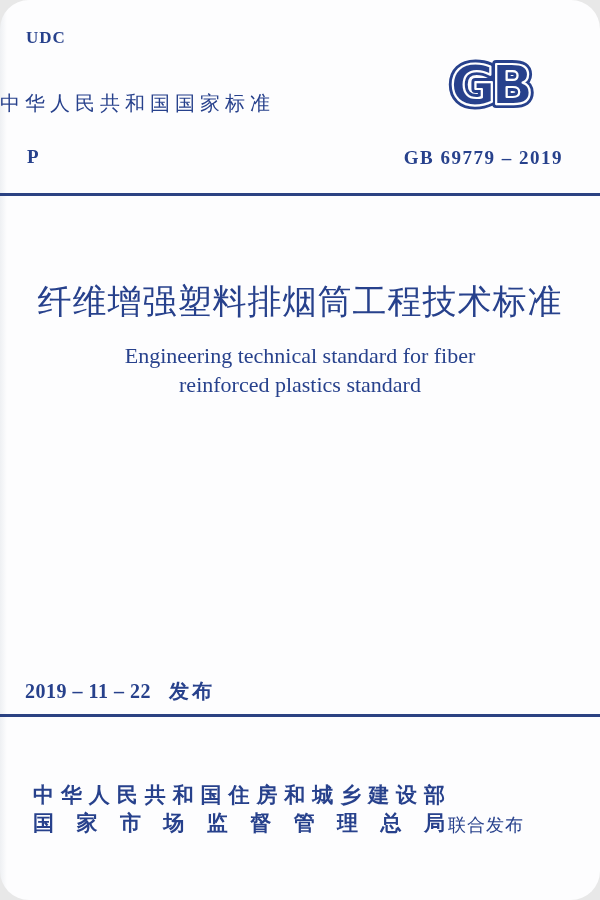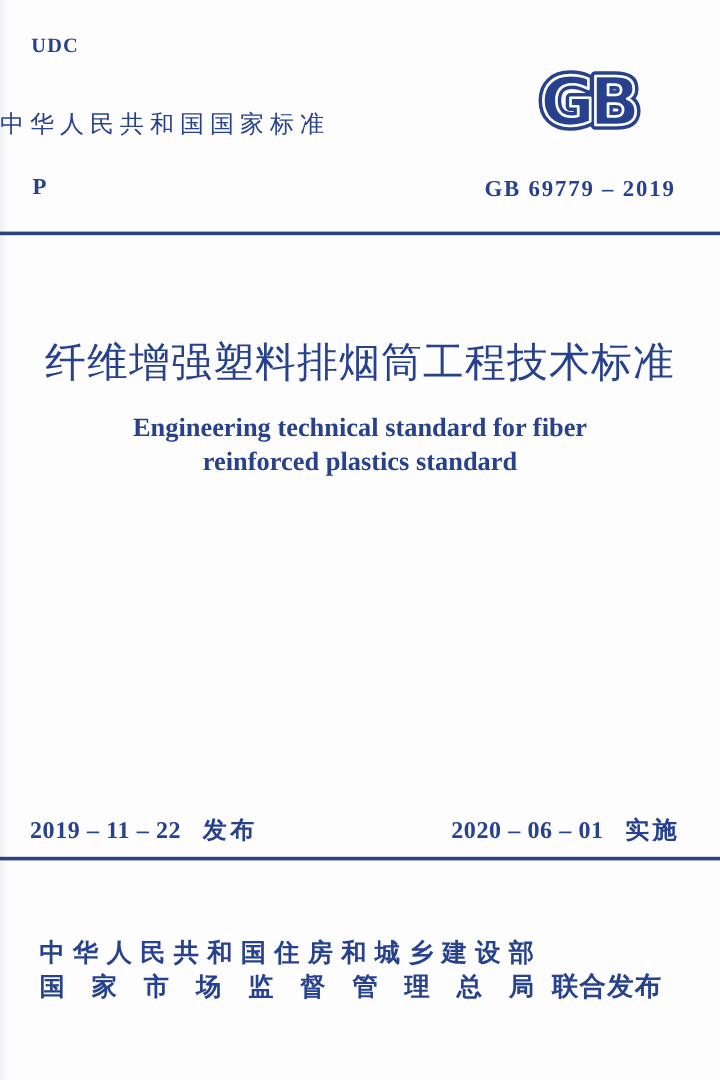--- a/index.html
+++ b/index.html
@@ -5,20 +5,21 @@
   html, body { margin: 0; padding: 0; background: #e8e8e8; }
   .page {
     position: relative;
     width: 600px;
     height: 900px;
     margin: 0 auto;
     background: linear-gradient(90deg, #eef0f3 0px, #fdfdfe 7px, #fdfdfe 100%);
     color: #27418c;
     overflow: hidden;
     font-family: "Liberation Serif", serif;
+    border-radius: 29px;
   }
   .udc {
     position: absolute; left: 26px; top: 28px;
     font-weight: bold; font-size: 17px; letter-spacing: 1px;
   }
   .header-cn {
     position: absolute; left: 0; top: 90px; width: 540px;
     font-size: 20px; letter-spacing: 5px; font-weight: 500;
     font-family: "Liberation Serif", serif;
   }
@@ -39,42 +40,42 @@
   .rule-bottom { top: 714px; }
   .title-cn {
     position: absolute; left: 0; top: 279px; width: 600px; margin: 0;
     text-align: center;
     font-size: 34px; font-weight: 400; letter-spacing: 1px;
     font-family: "Liberation Serif", serif;
   }
   .title-en {
     position: absolute; left: 0; top: 341px; width: 600px;
     text-align: center;
-    font-size: 22px; line-height: 29px; font-weight: 700;
+    font-size: 22px; line-height: 29px; font-weight: 400;
     font-family: "Liberation Serif", serif;
   }
   .dates {
     position: absolute; left: 25px; right: 33px; top: 678px;
     display: flex; justify-content: space-between;
     font-weight: 700; font-size: 20px; letter-spacing: 0.5px; gap: 16px;
   }
   .date-label { margin-left: 18px; letter-spacing: 3px; }
   .publishers {
     position: absolute; left: 33px; top: 781px;
     display: flex; align-items: flex-end;
   }
   .pub-lines { width: 412px; }
   .pub-line {
     text-align: justify; text-align-last: justify;
     font-size: 21px; font-weight: 700; line-height: 28px;
     font-family: "Liberation Sans", sans-serif;
   }
   .joint {
-    margin-left: 15px;
-    font-size: 22px; font-weight: 700; letter-spacing: 1px;
+    margin-left: 3px;
+    font-size: 18px; font-weight: 400; letter-spacing: 1px;
     white-space: nowrap;
     font-family: "Liberation Sans", sans-serif;
   }
 </style>
 </head>
 <body>
 
 <div class="page">
 
   <div class="udc">UDC</div>
@@ -98,23 +99,20 @@
 
   <div class="title-en">
     <div>Engineering technical standard for fiber</div>
     <div>reinforced plastics standard</div>
   </div>
 
   <div class="dates">
     <div>
       <span>2019 – 11 – 22</span><span class="date-label">发布</span>
     </div>
-    <div>
-      <span>2020 – 06 – 01</span><span class="date-label">实施</span>
-    </div>
   </div>
 
   <div class="rule rule-bottom"></div>
 
   <div class="publishers">
     <div class="pub-lines">
       <div class="pub-line">中华人民共和国住房和城乡建设部</div>
       <div class="pub-line">国家市场监督管理总局</div>
     </div>
     <div class="joint">联合发布</div>

